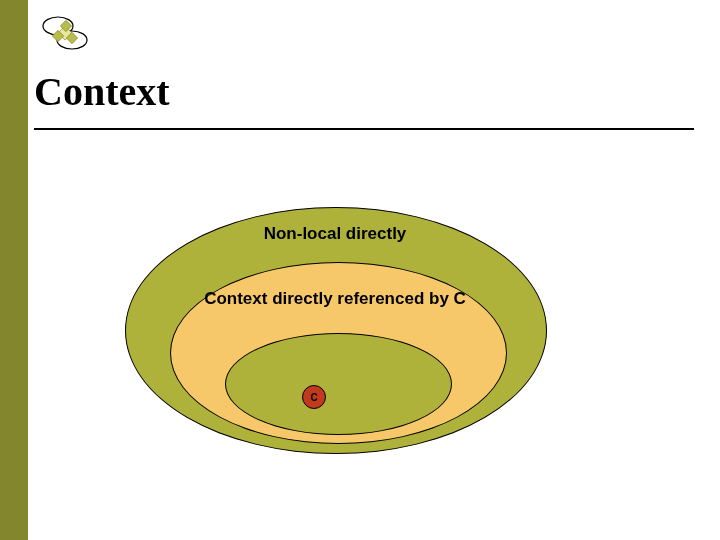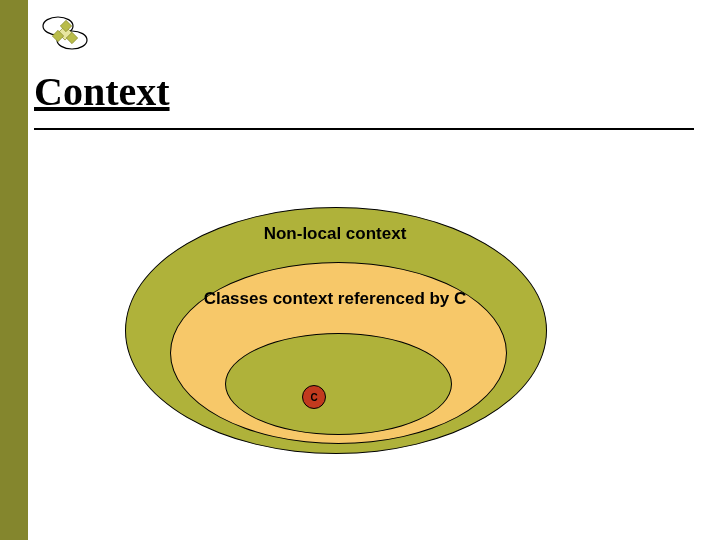--- a/index.html
+++ b/index.html
@@ -30,21 +30,20 @@
     top: 14px;
   }
   .title {
     position: absolute;
     left: 34px;
     top: 68px;
     font-family: "Times New Roman", Times, serif;
     font-size: 40px;
     font-weight: bold;
     color: #000;
-    text-decoration: underline;
   }
   .title-rule {
     position: absolute;
     left: 34px;
     top: 120px;
     width: 660px;
     border: 0;
     border-top: 2px solid #000;
   }
   .diagram {
@@ -139,17 +138,17 @@
   <hr class="title-rule">
 
   <div class="diagram">
     <div class="ellipse e-outer"></div>
     <div class="ellipse e-mid"></div>
     <div class="ellipse e-inner"></div>
     <div class="ellipse e-core">
       <span>C</span>
     </div>
 
-    <div class="lbl lbl-outer">Non-local context</div>
-    <div class="lbl lbl-mid">Classes context referenced by C</div>
+    <div class="lbl lbl-outer">Non-local directly</div>
+    <div class="lbl lbl-mid">Context directly referenced by C</div>
   </div>
 
 </div>
 
 </body></html>

